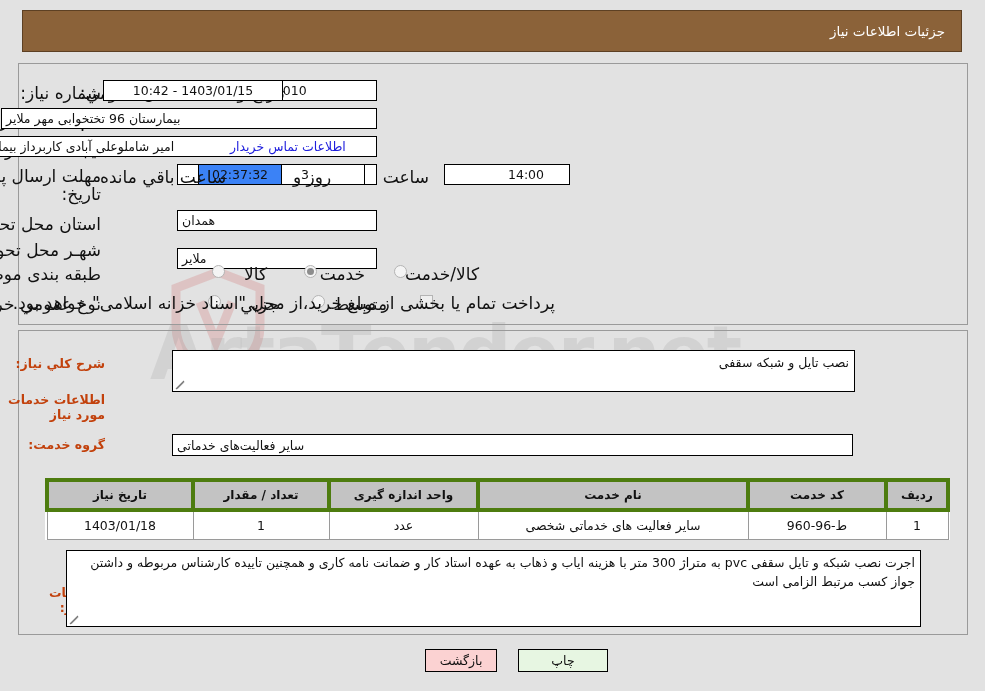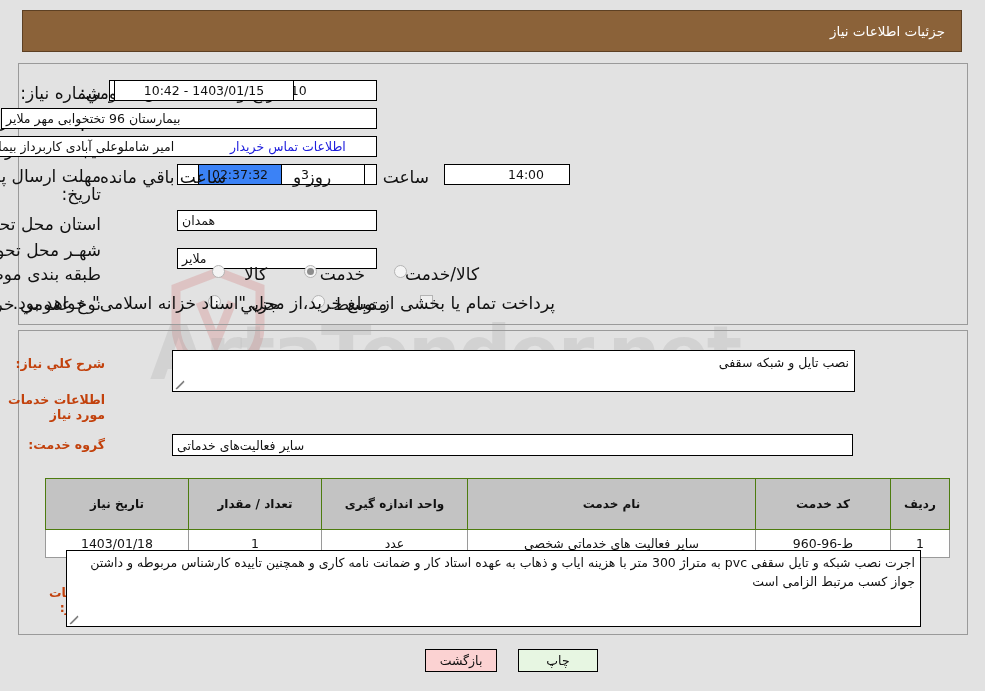--- a/index.html
+++ b/index.html
@@ -90,23 +90,23 @@
   .grip svg{display:block;}
   
   .section-h{position:absolute;font-size:12.5px;font-weight:bold;color:#c2410c;z-index:3;}
   
   .tbl{
     position:absolute;left:45px;top:478px;width:905px;
     border-collapse:collapse;z-index:3;font-size:12.5px;
     background:#fff;
   }
   .tbl th{
-    background:#c3c3c3;border:1px solid #4d7c0f;
+    background:#c3c3c3;border:4px solid #4d7c0f;
     font-weight:bold;font-size:12px;color:#111;
-    height:26px;padding:12px 6px;text-align:center;white-space:nowrap;
+    height:26px;padding:0 6px;text-align:center;white-space:nowrap;
   }
   .tbl td{
     background:#ffffff;border:1px solid #9a9a9a;
     height:27px;padding:0 6px;text-align:center;color:#111;font-size:12.5px;
     white-space:nowrap;
   }
   
   .btn{
     position:absolute;height:23px;border:1px solid #000;
     box-sizing:border-box;font-size:12.5px;color:#111;
@@ -131,21 +131,21 @@
 <div class="topbar">
   <span class="title">جزئیات اطلاعات نیاز</span>
 </div>
 
 <div class="panel" id="panel-main"></div>
 
 <span class="lbl" style="right:884px;top:83px;">شماره نیاز:</span>
 <div class="fld center" style="right:608px;top:80px;width:268px;height:21px;">1103093051000010</div>
 
 <span class="lbl" style="right:700px;left:289px;top:83px;">تاریخ و ساعت اعلان عمومي:</span>
-<div class="fld center" style="left:114px;top:80px;width:180px;height:21px;">1403/01/15 - 10:42</div>
+<div class="fld center" style="left:103px;top:80px;width:180px;height:21px;">1403/01/15 - 10:42</div>
 
 <span class="lbl" style="right:884px;top:111px;">نام دستگاه خریدار:</span>
 <div class="fld right" style="right:608px;top:108px;width:376px;height:21px;">بیمارستان 96 تختخوابی مهر ملایر</div>
 
 <span class="lbl" style="right:884px;top:140px;">ایجاد کننده درخواست:</span>
 <div class="fld right" style="right:608px;top:136px;width:540px;height:21px;">امیر شاملوعلی آبادی کاربرداز بیمارستان 96 تختخوابی مهر ملایر</div>
 <span class="link" style="left:230px;top:139px;">اطلاعات تماس خریدار</span>
 
 <span class="lbl" style="right:884px;top:166px;">مهلت ارسال پاسخ: تا</span>
 <span class="lbl" style="right:884px;top:184px;">تاریخ:</span>
@@ -225,13 +225,13 @@
   <span>اجرت نصب شبکه و تایل سقفی pvc  به متراژ 300 متر  با هزینه ایاب و ذهاب  به عهده استاد کار و ضمانت نامه کاری و همچنین تاییده کارشناس مربوطه و داشتن جواز کسب مرتبط الزامی است</span>
   <span class="grip">
     <svg width="10" height="10" viewBox="0 0 10 10">
         <path d="M1 9 L9 1" stroke="#777" stroke-width="1.1" fill="none"></path>
         <path d="M2.2 9 L9 2.2" stroke="#777" stroke-width="0.8" fill="none"></path>
       </svg>
   </span>
 </div>
 
 <div class="btn back" style="left:425px;top:649px;width:72px;">بازگشت</div>
-<div class="btn print" style="left:518px;top:649px;width:80px;">چاپ</div>
+<div class="btn print" style="left:518px;top:649px;width:90px;">چاپ</div>
 
 </body></html>

